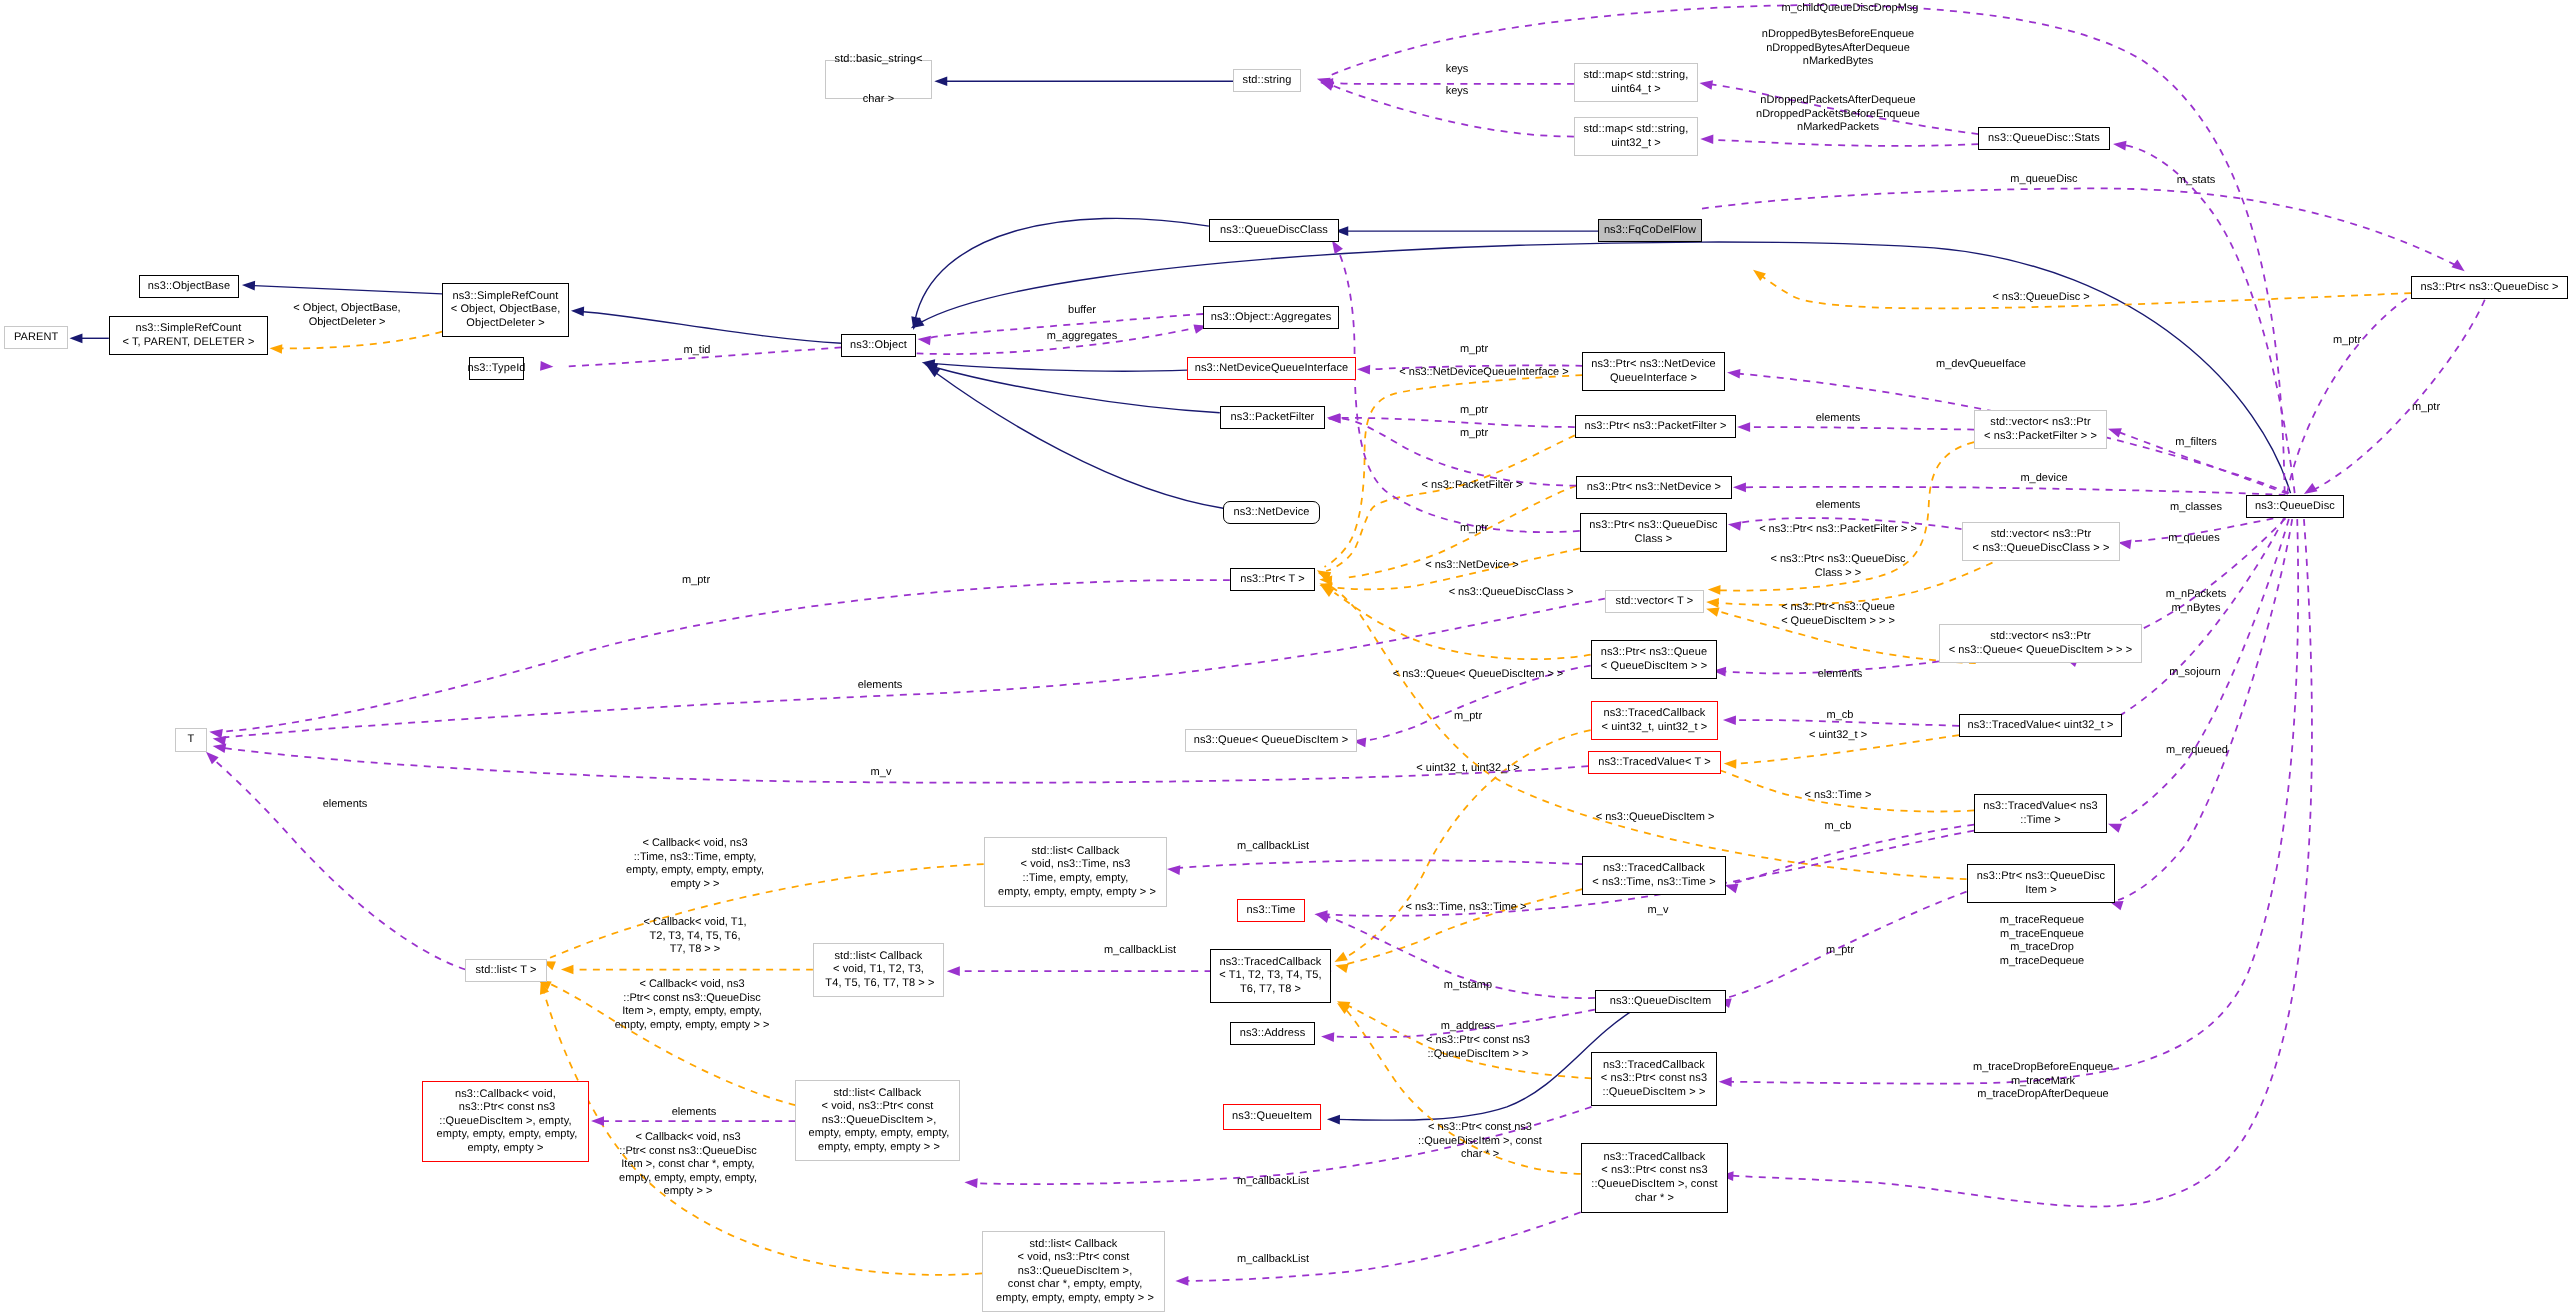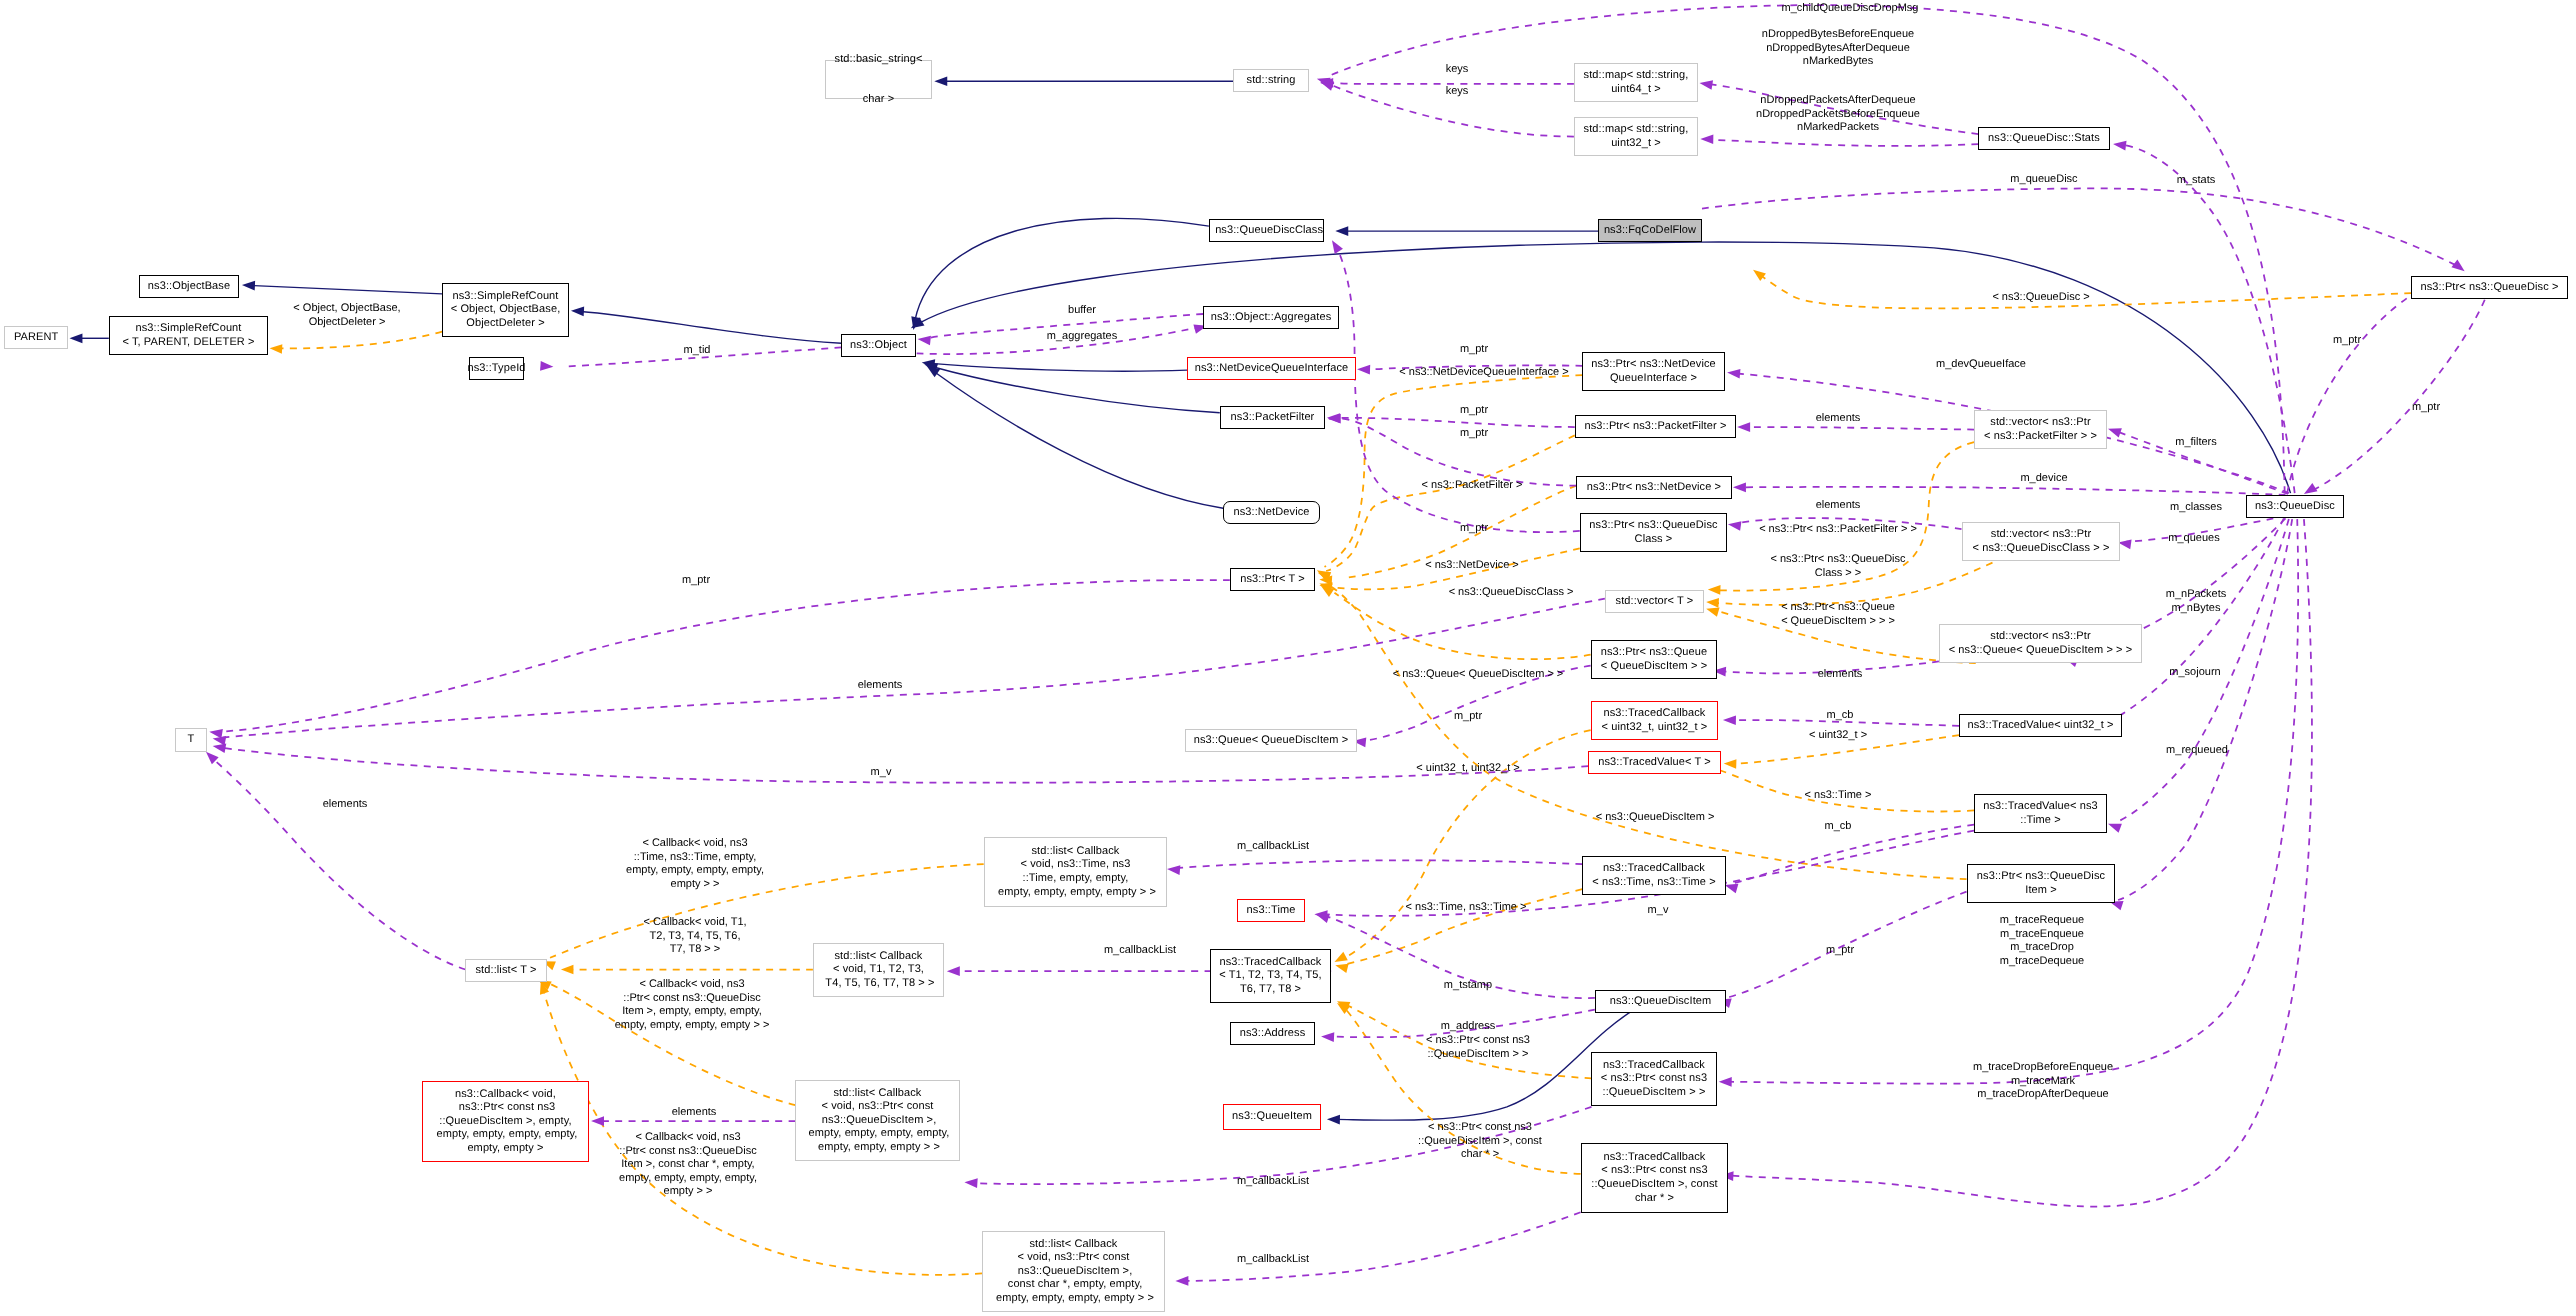--- a/index.html
+++ b/index.html
@@ -179,25 +179,25 @@
       <path d="M 254,882 L 270.27167960215746,878.9796617863666 L 268.257360741221,890.4034317213083 Z" fill="#9a32cd" stroke="none"></path>
     </svg>
 
 <div class="node b-grey" title="PARENT" style="left: 4.2px; top: 326px; width: 64px; height: 23.4px;"><span class="ln">PARENT</span></div>
     <div class="node b-black" title="ns3::SimpleRefCount&lt; T, PARENT, DELETER &gt;" style="left: 109px; top: 316px; width: 159px; height: 39px;"><span class="ln">ns3::SimpleRefCount</span><span class="ln">&lt; T, PARENT, DELETER &gt;</span></div>
     <div class="node b-black" title="ns3::ObjectBase" style="left: 139px; top: 275px; width: 100px; height: 23.4px;"><span class="ln">ns3::ObjectBase</span></div>
     <div class="node b-black" title="ns3::SimpleRefCount&lt; Object, ObjectBase, ObjectDeleter &gt;" style="left: 442px; top: 283px; width: 127px; height: 54px;"><span class="ln">ns3::SimpleRefCount</span><span class="ln">&lt; Object, ObjectBase,</span><span class="ln">ObjectDeleter &gt;</span></div>
     <div class="node b-black" title="ns3::TypeId" style="left: 469px; top: 357px; width: 55px; height: 23.4px;"><span class="ln">ns3::TypeId</span></div>
     <div class="node b-black" title="ns3::Object" style="left: 841px; top: 334px; width: 75px; height: 23.4px;"><span class="ln">ns3::Object</span></div>
     <div class="node b-grey" title="std::basic_string&lt; char &gt;" style="left: 825px; top: 60px; width: 107px; height: 39px; gap: 26px;"><span class="ln">std::basic_string&lt;</span><span class="ln">char &gt;</span></div>
-    <div class="node b-grey" title="std::string" style="left: 1233px; top: 69px; width: 76px; height: 23.4px;"><span class="ln">std::string</span></div>
+    <div class="node b-grey" title="std::string" style="left: 1233px; top: 69px; width: 68px; height: 23.4px;"><span class="ln">std::string</span></div>
     <div class="node b-grey" title="std::map&lt; std::string, uint64_t &gt;" style="left: 1574px; top: 63px; width: 124px; height: 39px;"><span class="ln">std::map&lt; std::string,</span><span class="ln">uint64_t &gt;</span></div>
     <div class="node b-grey" title="std::map&lt; std::string, uint32_t &gt;" style="left: 1574px; top: 117px; width: 124px; height: 39px;"><span class="ln">std::map&lt; std::string,</span><span class="ln">uint32_t &gt;</span></div>
     <div class="node b-black" title="ns3::QueueDisc::Stats" style="left: 1978px; top: 127px; width: 132px; height: 23.4px;"><span class="ln">ns3::QueueDisc::Stats</span></div>
-    <div class="node b-black" title="ns3::QueueDiscClass" style="left: 1209px; top: 219px; width: 115px; height: 23.4px; align-items: flex-end;"><span class="ln">ns3::QueueDiscClass</span></div>
+    <div class="node b-black" title="ns3::QueueDiscClass" style="left: 1209px; top: 219px; width: 130px; height: 23.4px;"><span class="ln">ns3::QueueDiscClass</span></div>
     <div class="node b-black" title="ns3::FqCoDelFlow" style="left: 1598px; top: 219px; width: 104px; height: 23.4px; background: rgb(191, 191, 191);"><span class="ln">ns3::FqCoDelFlow</span></div>
     <div class="node b-black" title="ns3::Object::Aggregates" style="left: 1203px; top: 306px; width: 136px; height: 23.4px;"><span class="ln">ns3::Object::Aggregates</span></div>
     <div class="node b-red" title="ns3::NetDeviceQueueInterface" style="left: 1187px; top: 357px; width: 169px; height: 23.4px;"><span class="ln">ns3::NetDeviceQueueInterface</span></div>
     <div class="node b-black" title="ns3::PacketFilter" style="left: 1220px; top: 406px; width: 105px; height: 23.4px;"><span class="ln">ns3::PacketFilter</span></div>
     <div class="node b-black" title="ns3::NetDevice" style="left: 1223px; top: 501px; width: 97px; height: 23.4px; border-radius: 7px;"><span class="ln">ns3::NetDevice</span></div>
     <div class="node b-black" title="ns3::Ptr&lt; T &gt;" style="left: 1230px; top: 568px; width: 85px; height: 23.4px;"><span class="ln">ns3::Ptr&lt; T &gt;</span></div>
     <div class="node b-grey" title="T" style="left: 175px; top: 728px; width: 32px; height: 24px;"><span class="ln">T</span></div>
     <div class="node b-grey" title="ns3::Queue&lt; QueueDiscItem &gt;" style="left: 1185px; top: 729px; width: 172px; height: 23.4px;"><span class="ln">ns3::Queue&lt; QueueDiscItem &gt;</span></div>
     <div class="node b-black" title="ns3::Ptr&lt; ns3::NetDeviceQueueInterface &gt;" style="left: 1582px; top: 352px; width: 143px; height: 39px;"><span class="ln">ns3::Ptr&lt; ns3::NetDevice</span><span class="ln">QueueInterface &gt;</span></div>
     <div class="node b-black" title="ns3::Ptr&lt; ns3::PacketFilter &gt;" style="left: 1575px; top: 415px; width: 161px; height: 23.4px;"><span class="ln">ns3::Ptr&lt; ns3::PacketFilter &gt;</span></div>

